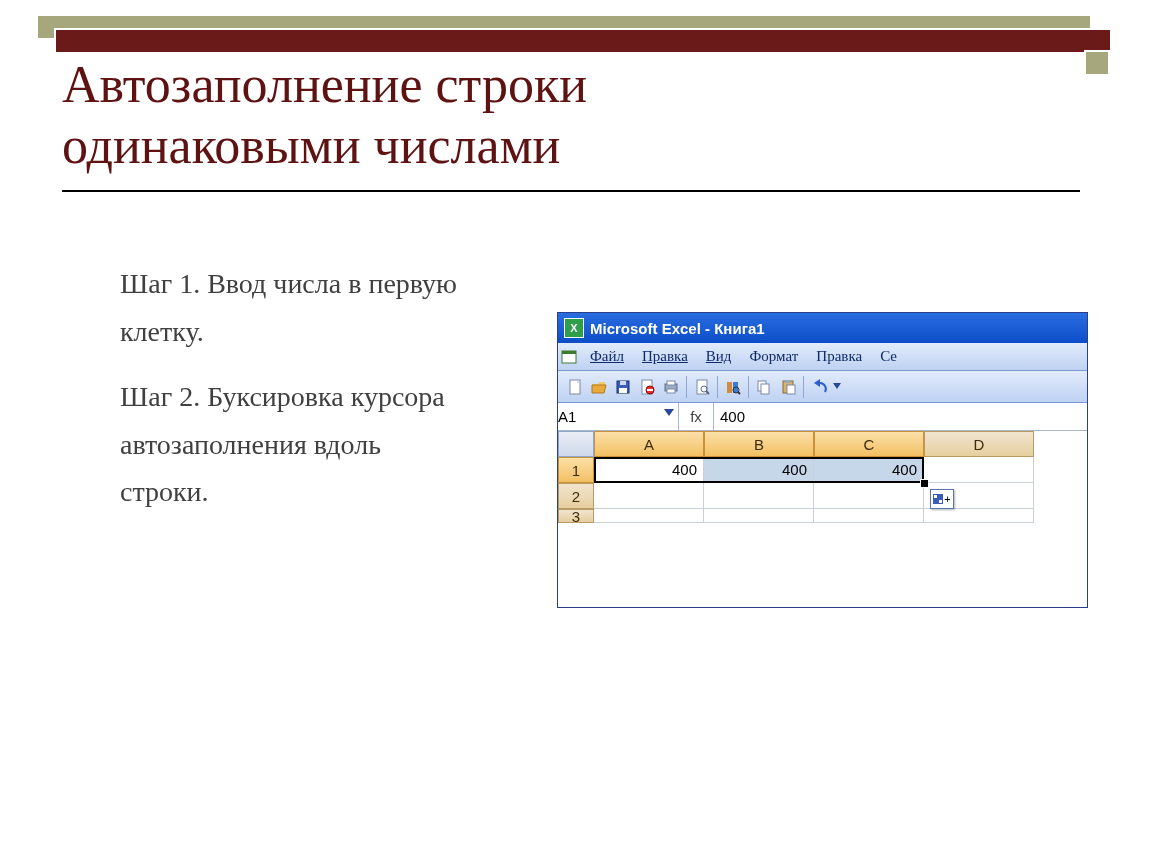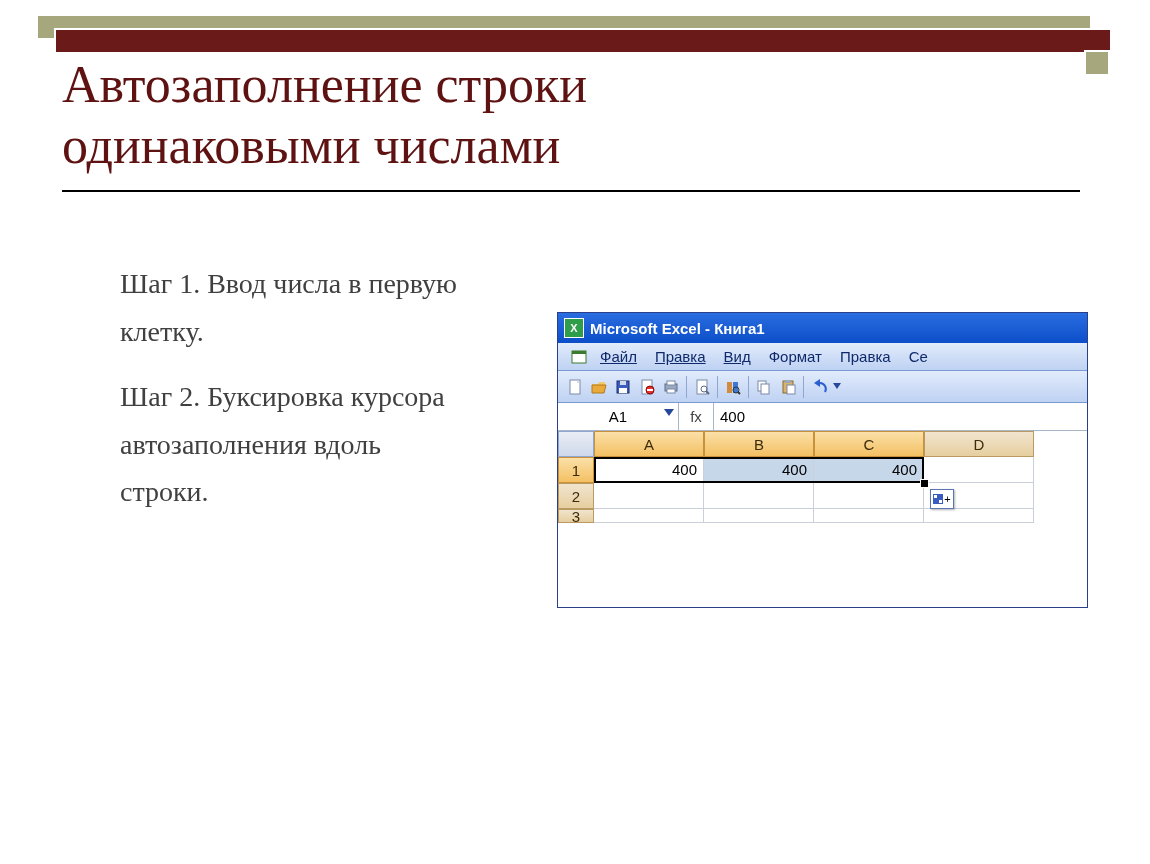--- a/index.html
+++ b/index.html
@@ -110,23 +110,24 @@
     font-size: 11px;
     color: #fff;
     display:flex;align-items:center;justify-content:center;
   }
   .xl-menubar {
     height: 28px;
     background: linear-gradient(#e1ebfb, #bfd2f3);
     display: flex;
     align-items: center;
     gap: 2px;
-    padding: 0 10px;
+    padding: 0 0;
     border-bottom: 1px solid #7a9ad0;
     box-sizing: border-box;
+    font-family: Liberation Serif, serif;
   }
   .xl-menu-item {
     padding: 2px 8px;
     color: #0f2a6b;
     white-space: nowrap;
   }
   .xl-menu-item .ul { text-decoration: underline; }
   .xl-toolbar {
     height: 32px;
     background: linear-gradient(#e1ebfb, #bfd2f3);
@@ -148,21 +149,21 @@
     height: 28px;
     background: #fff;
     display: flex;
     align-items: stretch;
     border-bottom: 1px solid #a8b6c7;
     box-sizing: border-box;
   }
   .xl-namebox {
     width: 120px;
     border-right: 1px solid #a8b6c7;
-    display: flex; align-items: center; justify-content: center;
+    display: flex; align-items: center; 
     position: relative;
     background: #fff;
   }
   .xl-namebox .dd {
     position: absolute; right: 4px; top: 6px;
     width: 0;height:0;border-left:5px solid transparent;border-right:5px solid transparent;border-top:7px solid #25489c;
   }
   .xl-fx {
     width: 34px;
     border-right: 1px solid #a8b6c7;

